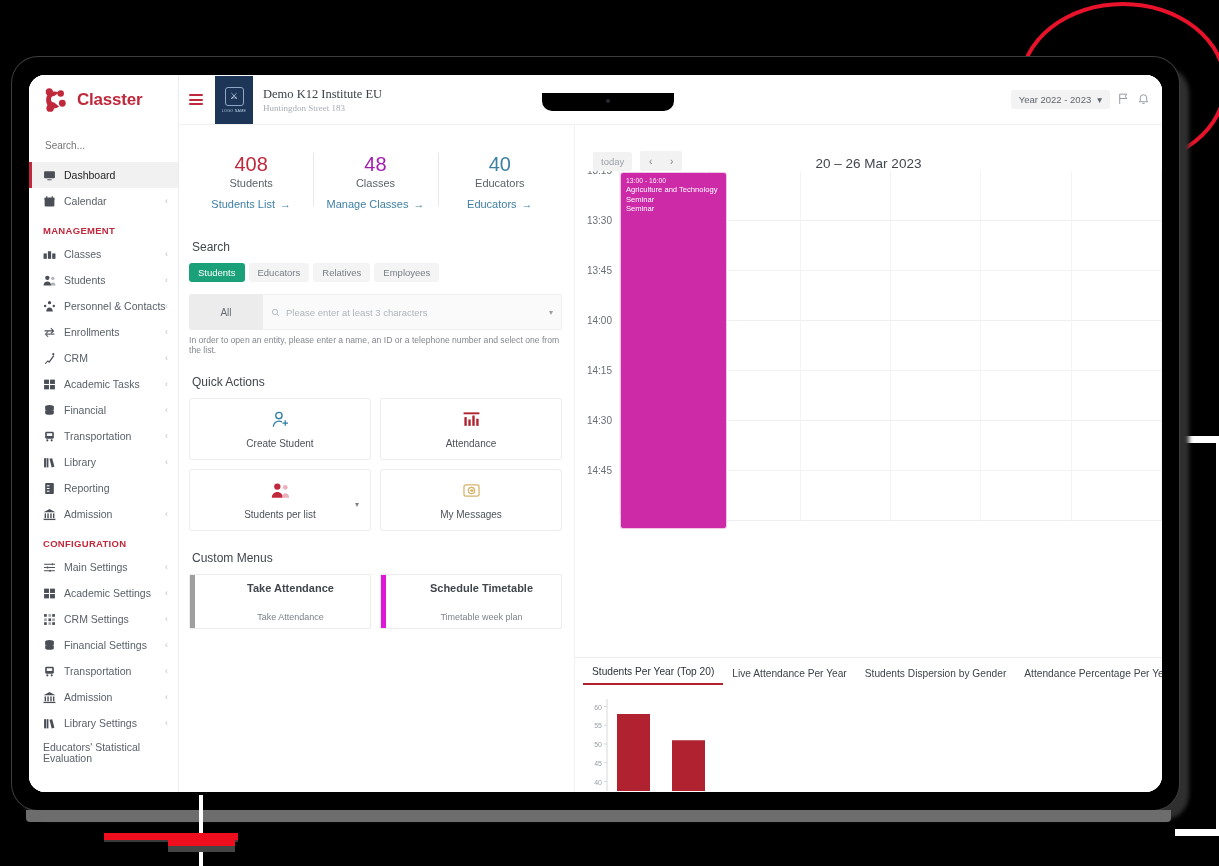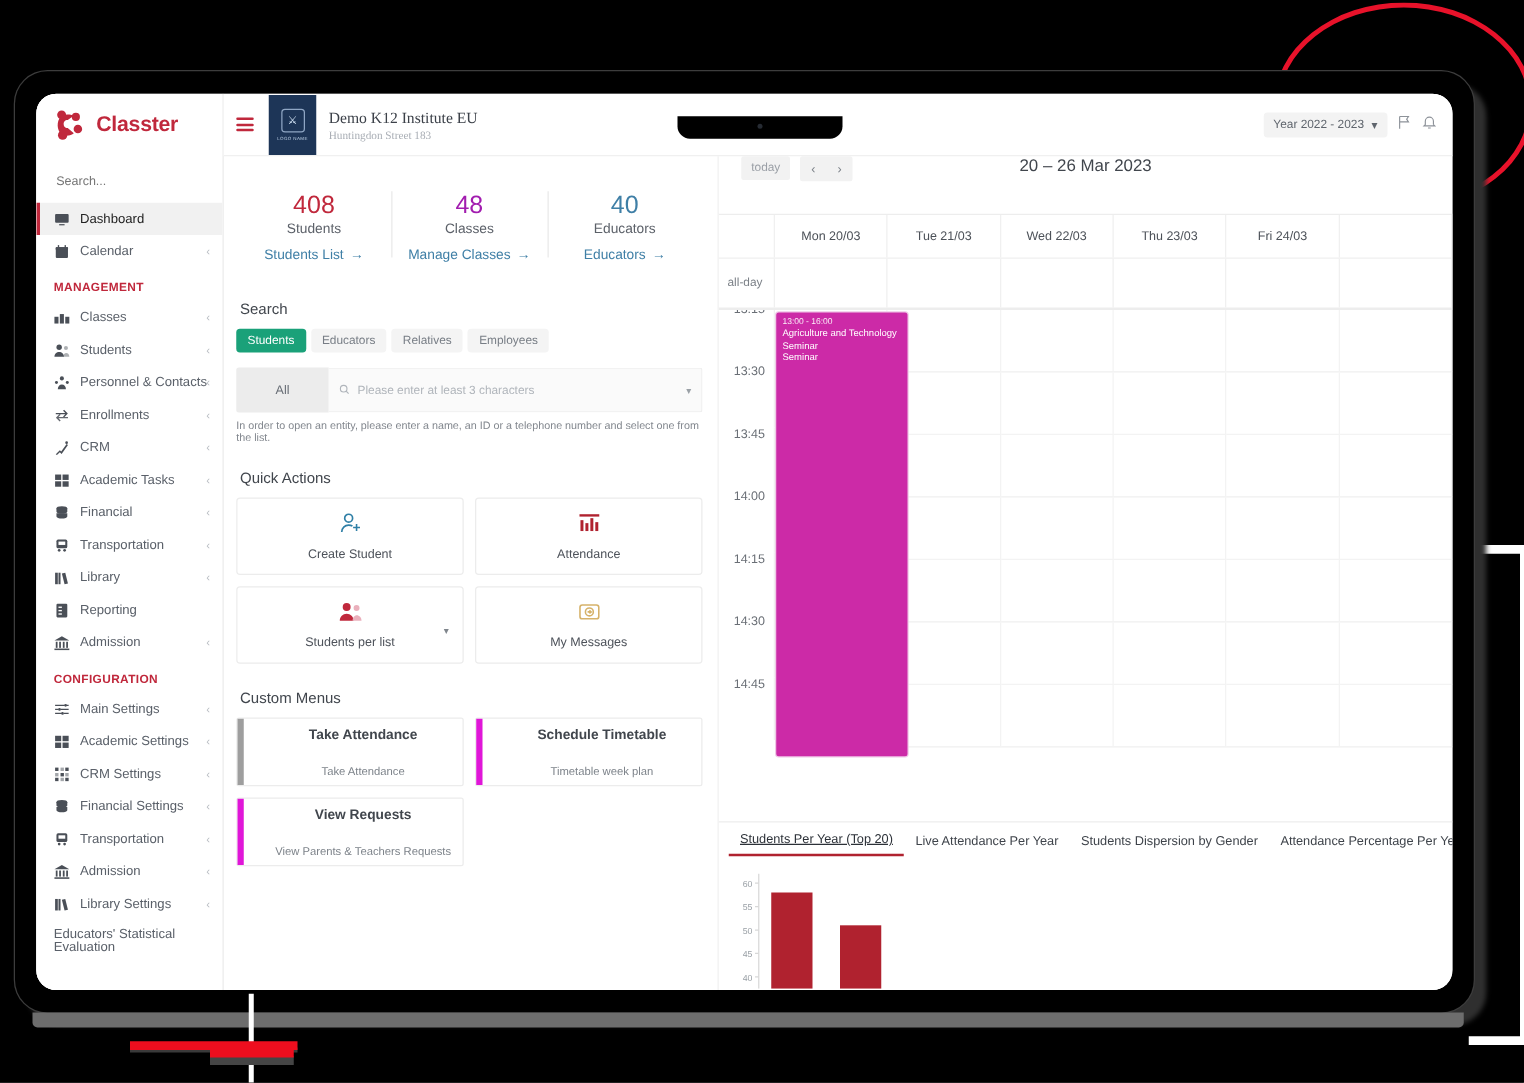--- a/index.html
+++ b/index.html
@@ -135,21 +135,21 @@
   
   .cm-grid { display:grid; grid-template-columns:1fr 1fr; gap:9px; }
   .cm-card { background:#fff; border:1px solid #ececec; border-radius:2px; height:55px;
              display:flex; flex-direction:column; align-items:center; justify-content:center;
              gap:18px; position:relative; padding-left:21px; }
   .cm-card::before { content:""; position:absolute; left:0; top:0; bottom:0; width:5px; }
   .cm-title { font-size:11px; font-weight:700; color:#41464d; }
   .cm-sub { font-size:9px; color:#7d838a; }
 
   
-  .cal-toolbar { height:46px; display:flex; align-items:flex-start; padding:0 18px; position:relative; }
+  .cal-toolbar { height:46px; display:flex; align-items:flex-end; padding:0 18px; position:relative; }
   .btn-today { background:#f2f2f2; color:#9a9fa6; font-size:9.5px; padding:4px 8px; border-radius:2px; }
   .btn-nav { background:#f2f2f2; margin-left:8px; display:flex; border-radius:2px; }
   .btn-nav span { width:21px; height:20px; display:flex; align-items:center; justify-content:center;
                   font-size:10px; color:#7d838a; }
   .cal-title { position:absolute; left:0; right:0; text-align:center; font-size:13.5px; color:#41464d;
                pointer-events:none; }
   .cal-grid { border-top:1px solid #ededed; }
   .cal-head { display:flex; height:34px; }
   .cal-gutter { width:45px; flex:0 0 45px; border-right:1px solid #f0f0f0; }
   .cal-dcol { flex:1; border-right:1px solid #f0f0f0; display:flex; align-items:center;
@@ -168,21 +168,21 @@
                border-radius:2px; padding:4px 5px; color:#fff; overflow:hidden;
                box-shadow:0 0 0 1px #f0c8e7; }
   .ev-time { font-size:6.8px; opacity:.92; }
   .ev-title { font-size:7.6px; line-height:1.28; margin-top:1px; }
   .ev-type { font-size:7.6px; line-height:1.28; }
 
   
   .chart-panel { border-top:1px solid #ededed; height:135px; flex:0 0 135px; }
   .chart-tabs { display:flex; gap:0; padding:0 8px; height:27px; align-items:flex-end; }
   .ctab { font-size:10.2px; color:#3e434a; padding:0 9px 6px; white-space:nowrap; }
-  .ctab.active { color:#2c3138; border-bottom:2px solid #b0222f;text-decoration:underline; }
+  .ctab.active { color:#2c3138; border-bottom:2px solid #b0222f; }
   .chart-area { position:relative; height:105px; padding:8px 0 0 0; }
   .chart-svg { display:block; }
 </style>
 </head>
 <body>
 
 <div class="bg-wrap">
   <div class="red-arc"></div>
   <div class="white-bracket"></div>
 
@@ -591,59 +591,34 @@
                   <div class="cm-card" style="--bar: #9e9e9e;">
                     <div class="cm-title">Take Attendance</div>
                     <div class="cm-sub">Take Attendance</div>
                     <span style="position: absolute; left: 0px; top: 0px; bottom: 0px; width: 5px; background: rgb(158, 158, 158);"></span>
                   </div>
                   <div class="cm-card" style="--bar: #e016d8;">
                     <div class="cm-title">Schedule Timetable</div>
                     <div class="cm-sub">Timetable week plan</div>
                     <span style="position: absolute; left: 0px; top: 0px; bottom: 0px; width: 5px; background: rgb(224, 22, 216);"></span>
                   </div>
-                  <div class="cm-card" style="--bar: #e016d8;">
-                    <div class="cm-title">View Requests</div>
-                    <div class="cm-sub">View Parents &amp; Teachers Requests</div>
-                    <span style="position: absolute; left: 0px; top: 0px; bottom: 0px; width: 5px; background: rgb(224, 22, 216);"></span>
-                  </div>
                 </div>
             </section>
 
             <section class="right-pane">
 
               <div class="cal-toolbar">
                 <div class="btn-today">today</div>
                 <div class="btn-nav">
                   <span>‹</span>
                   <span>›</span>
                 </div>
                 <div class="cal-title">20 – 26 Mar 2023</div>
               </div>
 
-              <div class="cal-grid">
-                <div class="cal-head" id="calhead-root">
-                  <div class="cal-gutter"></div>
-                <div class="cal-dcol">Mon 20/03</div>
-                    <div class="cal-dcol">Tue 21/03</div>
-                    <div class="cal-dcol">Wed 22/03</div>
-                    <div class="cal-dcol">Thu 23/03</div>
-                    <div class="cal-dcol">Fri 24/03</div>
-                    <div class="cal-dcol"></div>
-                  </div>
-                <div class="cal-allday" id="calallday-root">
-                  <div class="cal-gutter">all-day</div>
-                <div class="cal-dcol"></div>
-                    <div class="cal-dcol"></div>
-                    <div class="cal-dcol"></div>
-                    <div class="cal-dcol"></div>
-                    <div class="cal-dcol"></div>
-                    <div class="cal-dcol"></div>
-                  </div>
-              </div>
 
               <div class="cal-body">
                 <div class="cal-rows" id="calrows-root">
                     <div class="cal-row">
                       <div class="cal-gutter">13:15</div>
                       <div class="cal-cell"></div>
                       <div class="cal-cell"></div>
                       <div class="cal-cell"></div>
                       <div class="cal-cell"></div>
                       <div class="cal-cell"></div>

